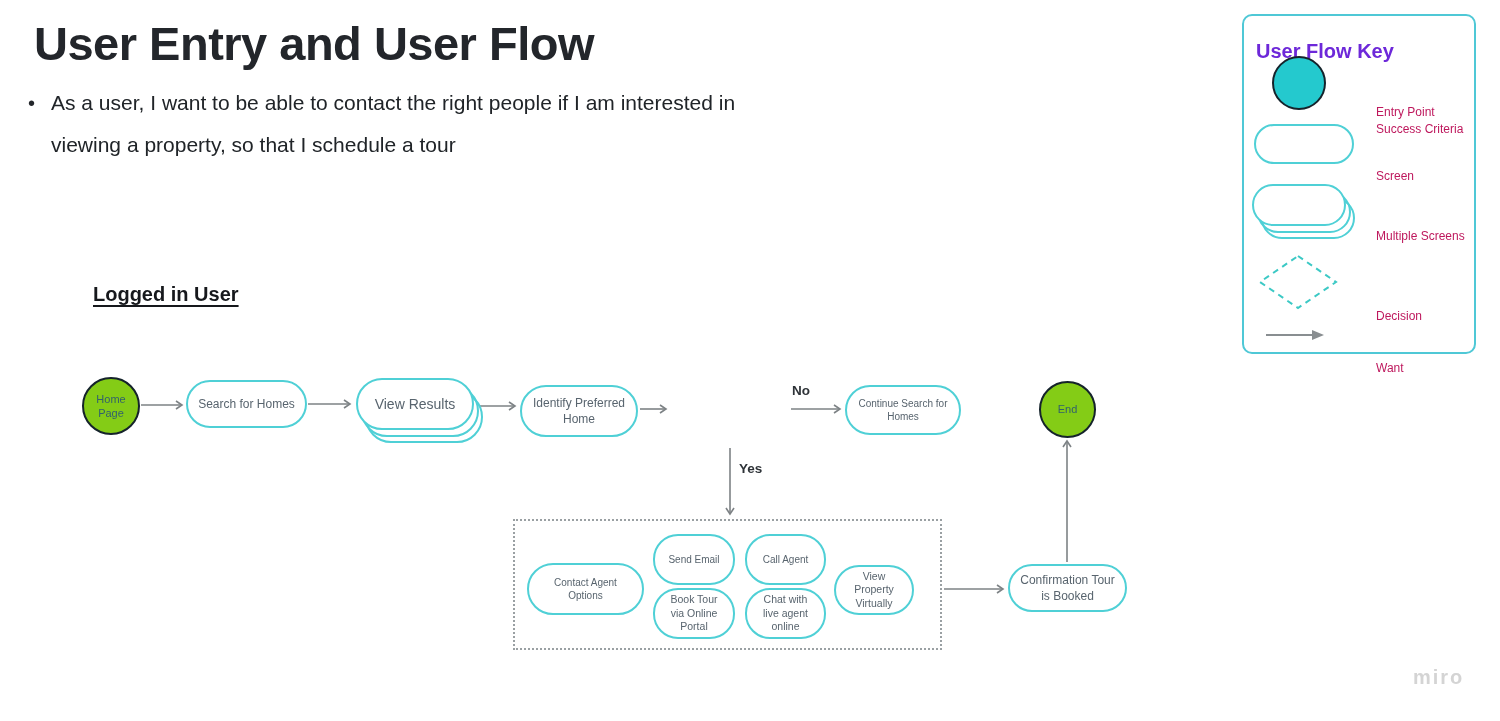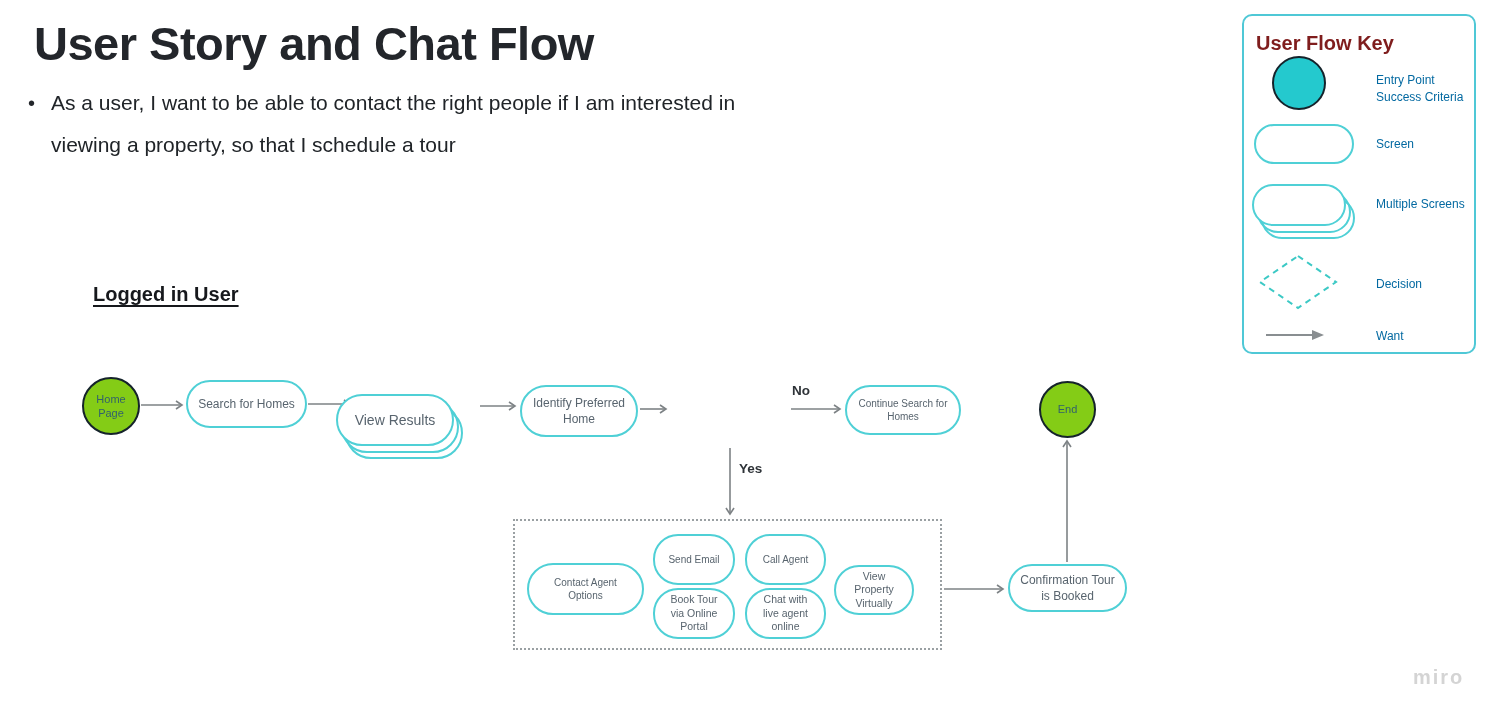--- a/index.html
+++ b/index.html
@@ -43,40 +43,40 @@
   .diamond-label {
     position:absolute; inset:0; display:flex; align-items:center; justify-content:center;
     text-align:center; color:#6b7680; font-size:8.5px; line-height:1.3; padding:0 18px;
   }
   .connector-layer { position:absolute; left:0; top:0; z-index:2; }
   
   .key-box {
     position:absolute; left:1242px; top:14px; width:234px; height:340px;
     border:2px solid #4fc8d6; border-radius:10px; background:#fff; z-index:5;
   }
-  .key-title { position:absolute; left:12px; top:16px; font-size:20px; font-weight:bold; color:#7f1d1d; }
-  .key-label { position:absolute; left:132px; font-size:12px; color:#0369a1; line-height:17px; white-space:pre-line; }
+  .key-title { position:absolute; left:12px; top:24px; font-size:20px; font-weight:bold; color:#6d28d9; }
+  .key-label { position:absolute; left:132px; font-size:12px; color:#be185d; line-height:17px; white-space:pre-line;margin-top:32px; }
   .key-circle { position:absolute; left:28px; top:40px; width:54px; height:54px; border-radius:50%; background:#24c9ce; border:2px solid #15232b; }
   .key-screen { position:absolute; left:10px; top:108px; width:100px; height:40px; border:2px solid #4fd0d6; border-radius:20px; background:#fff; }
   .key-multi { position:absolute; left:8px; top:168px; width:94px; height:42px; }
   .key-multi .stack-layer { border-radius:21px; }
   .key-multi .face { position:absolute; inset:0; border:2px solid #4fd0d6; border-radius:21px; background:#fff; }
   .watermark { position:absolute; left:1413px; top:666px; font-size:20px; font-weight:600; letter-spacing:2px; color:#d4d4d4; z-index:6; }
   .fs10  { font-size:10.5px; line-height:1.3; }
   .fs11  { font-size:11px;   line-height:1.3; }
   .fs12  { font-size:12px;   line-height:1.35; }
   .fs13  { font-size:10px;   line-height:1.35; }
   .fs14  { font-size:14px;   line-height:1.35; }
 </style>
 </head>
 <body>
 
 <div class="canvas">
 
-  <h1 class="page-title">User Story and Chat Flow</h1>
+  <h1 class="page-title">User Entry and User Flow</h1>
 
   <div class="story">
     <span class="bullet">•</span>
     <p class="story-text">As a user, I want to be able to contact the right people if I am interested in
 viewing a property, so that I schedule a tour</p>
   </div>
 
   <div class="section-label">Logged in User</div>
 
   <svg class="connector-layer" width="1500" height="721">
@@ -96,21 +96,21 @@
   </svg>
 
   <div class="circle-node fs11" style="left:82px;top:377px;width:58px;height:58px;">
     <span>Home Page</span>
   </div>
 
   <div class="pill fs12" style="left:186px;top:380px;width:121px;height:48px;border-radius:24px;">
     <span>Search for Homes</span>
   </div>
 
-  <div class="multi" style="left:336px;top:378px;width:118px;height:52px;margin-top:16px;">
+  <div class="multi" style="left:356px;top:378px;width:118px;height:52px;">
     <div class="stack-layer l2"></div>
     <div class="stack-layer l1"></div>
     <div class="pill fs14">
       <span>View Results</span>
     </div>
   </div>
 
   <div class="pill fs12" style="left:520px;top:385px;width:118px;height:52px;border-radius:26px;justify-content:flex-end;">
     <span>Identify Preferred Home</span>
   </div>

